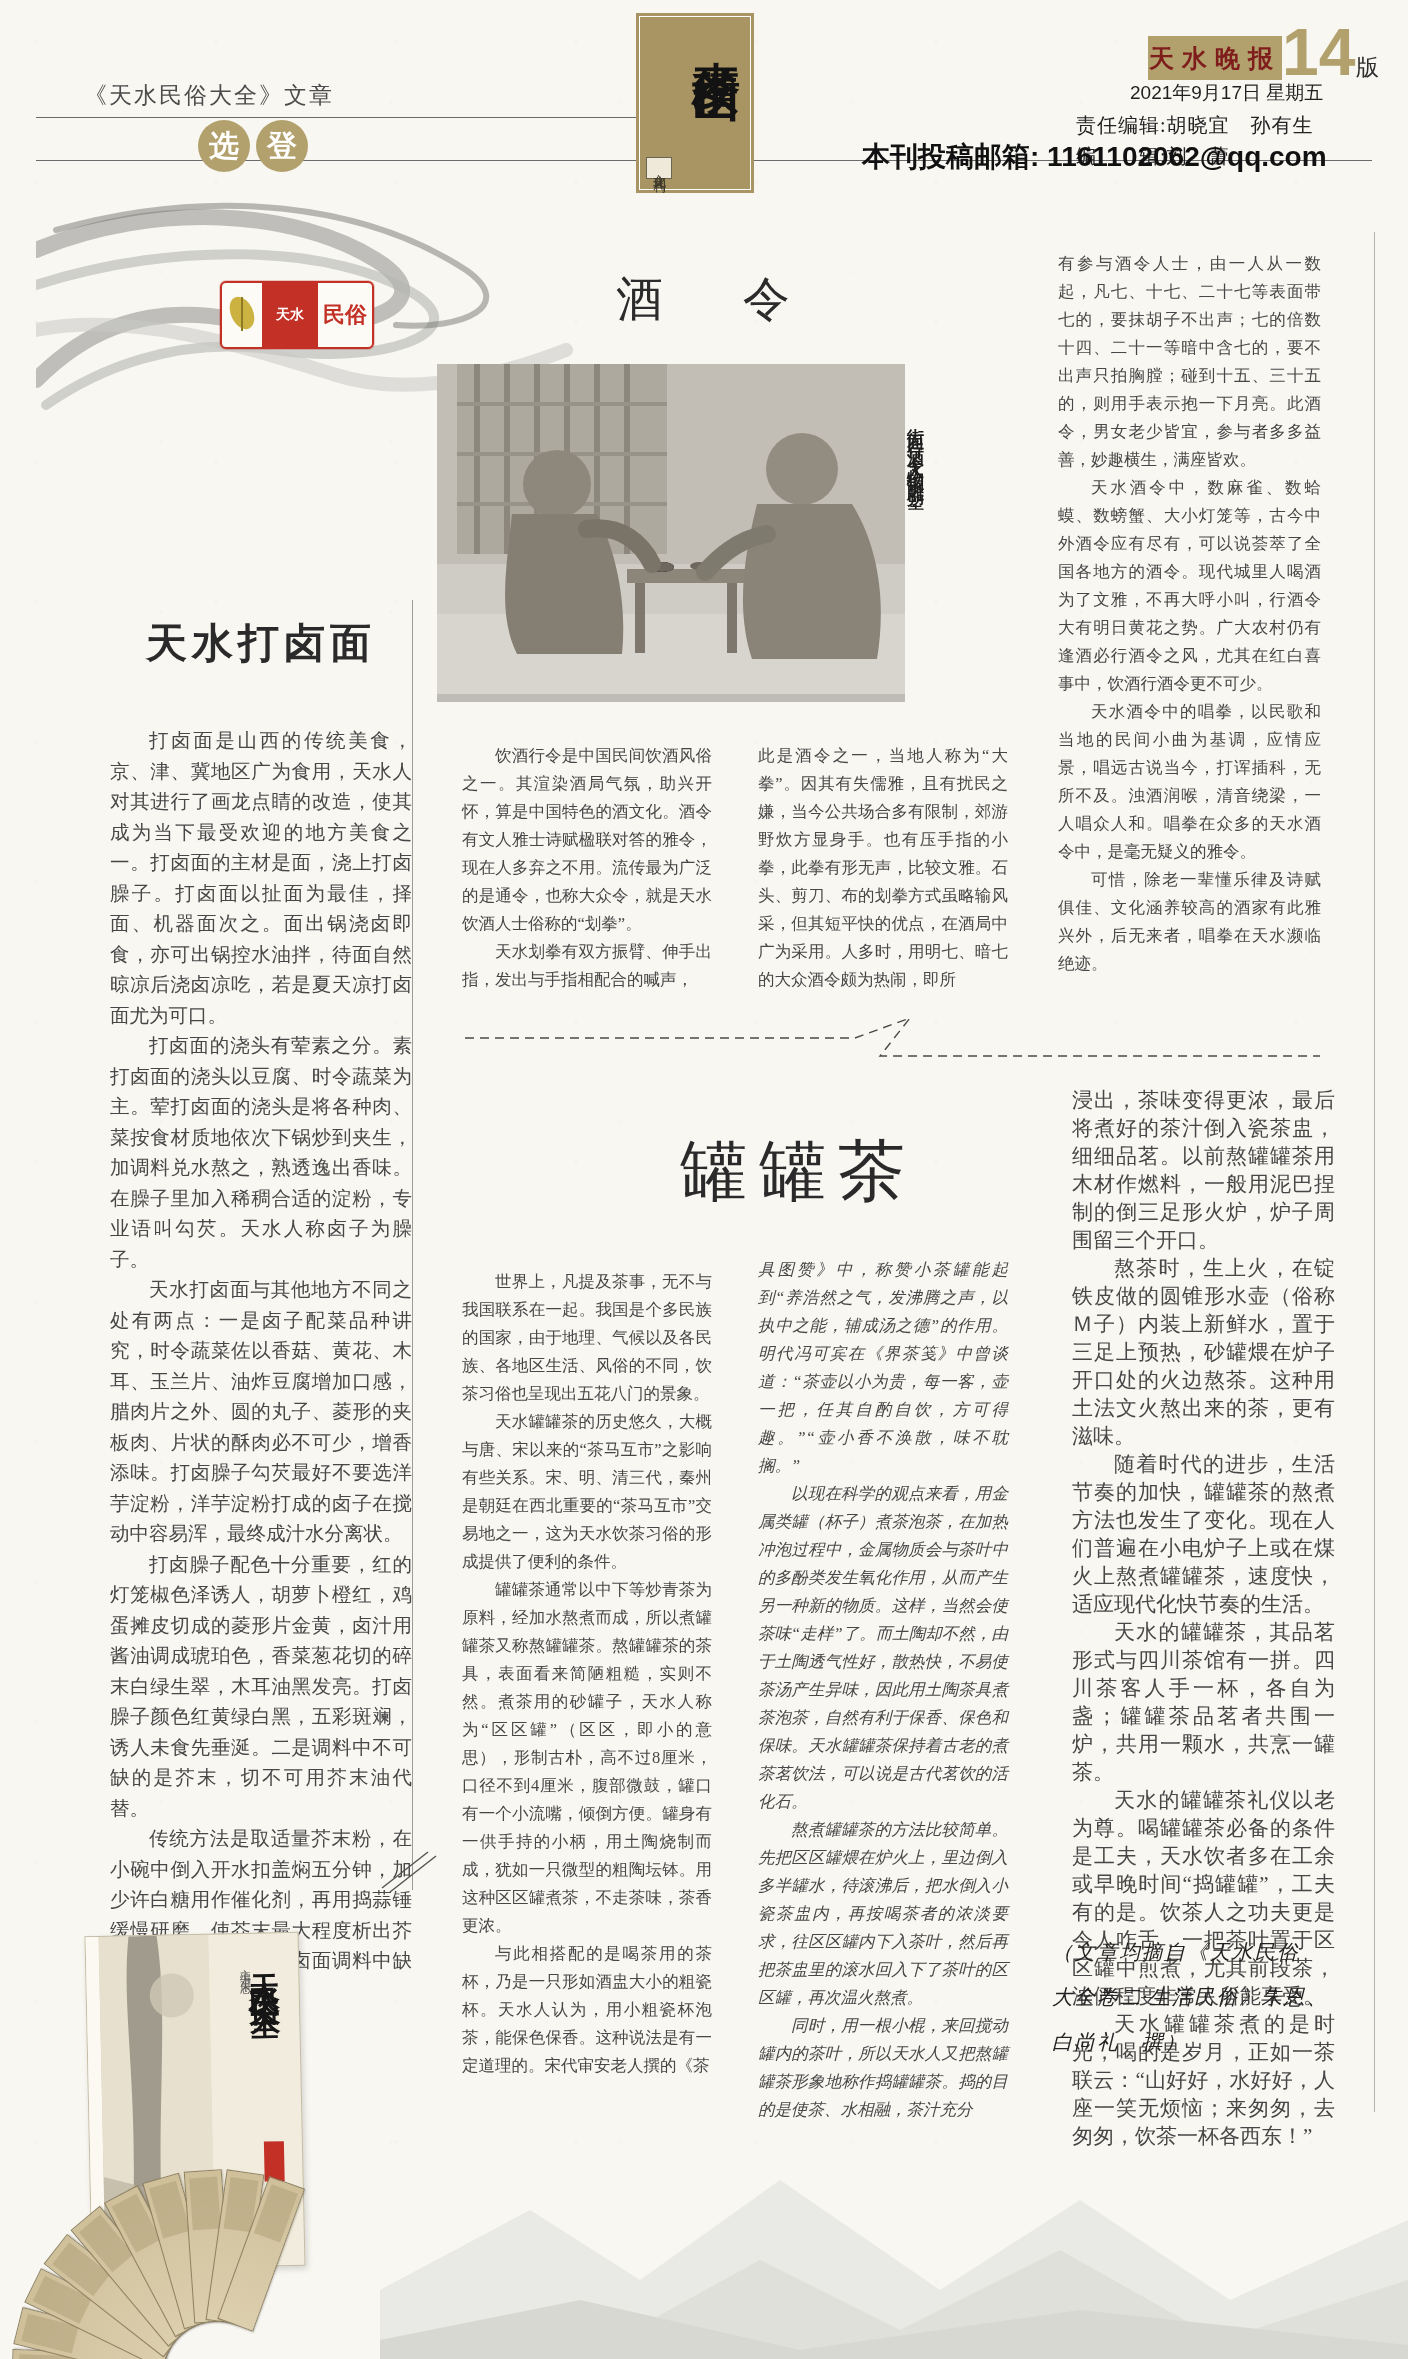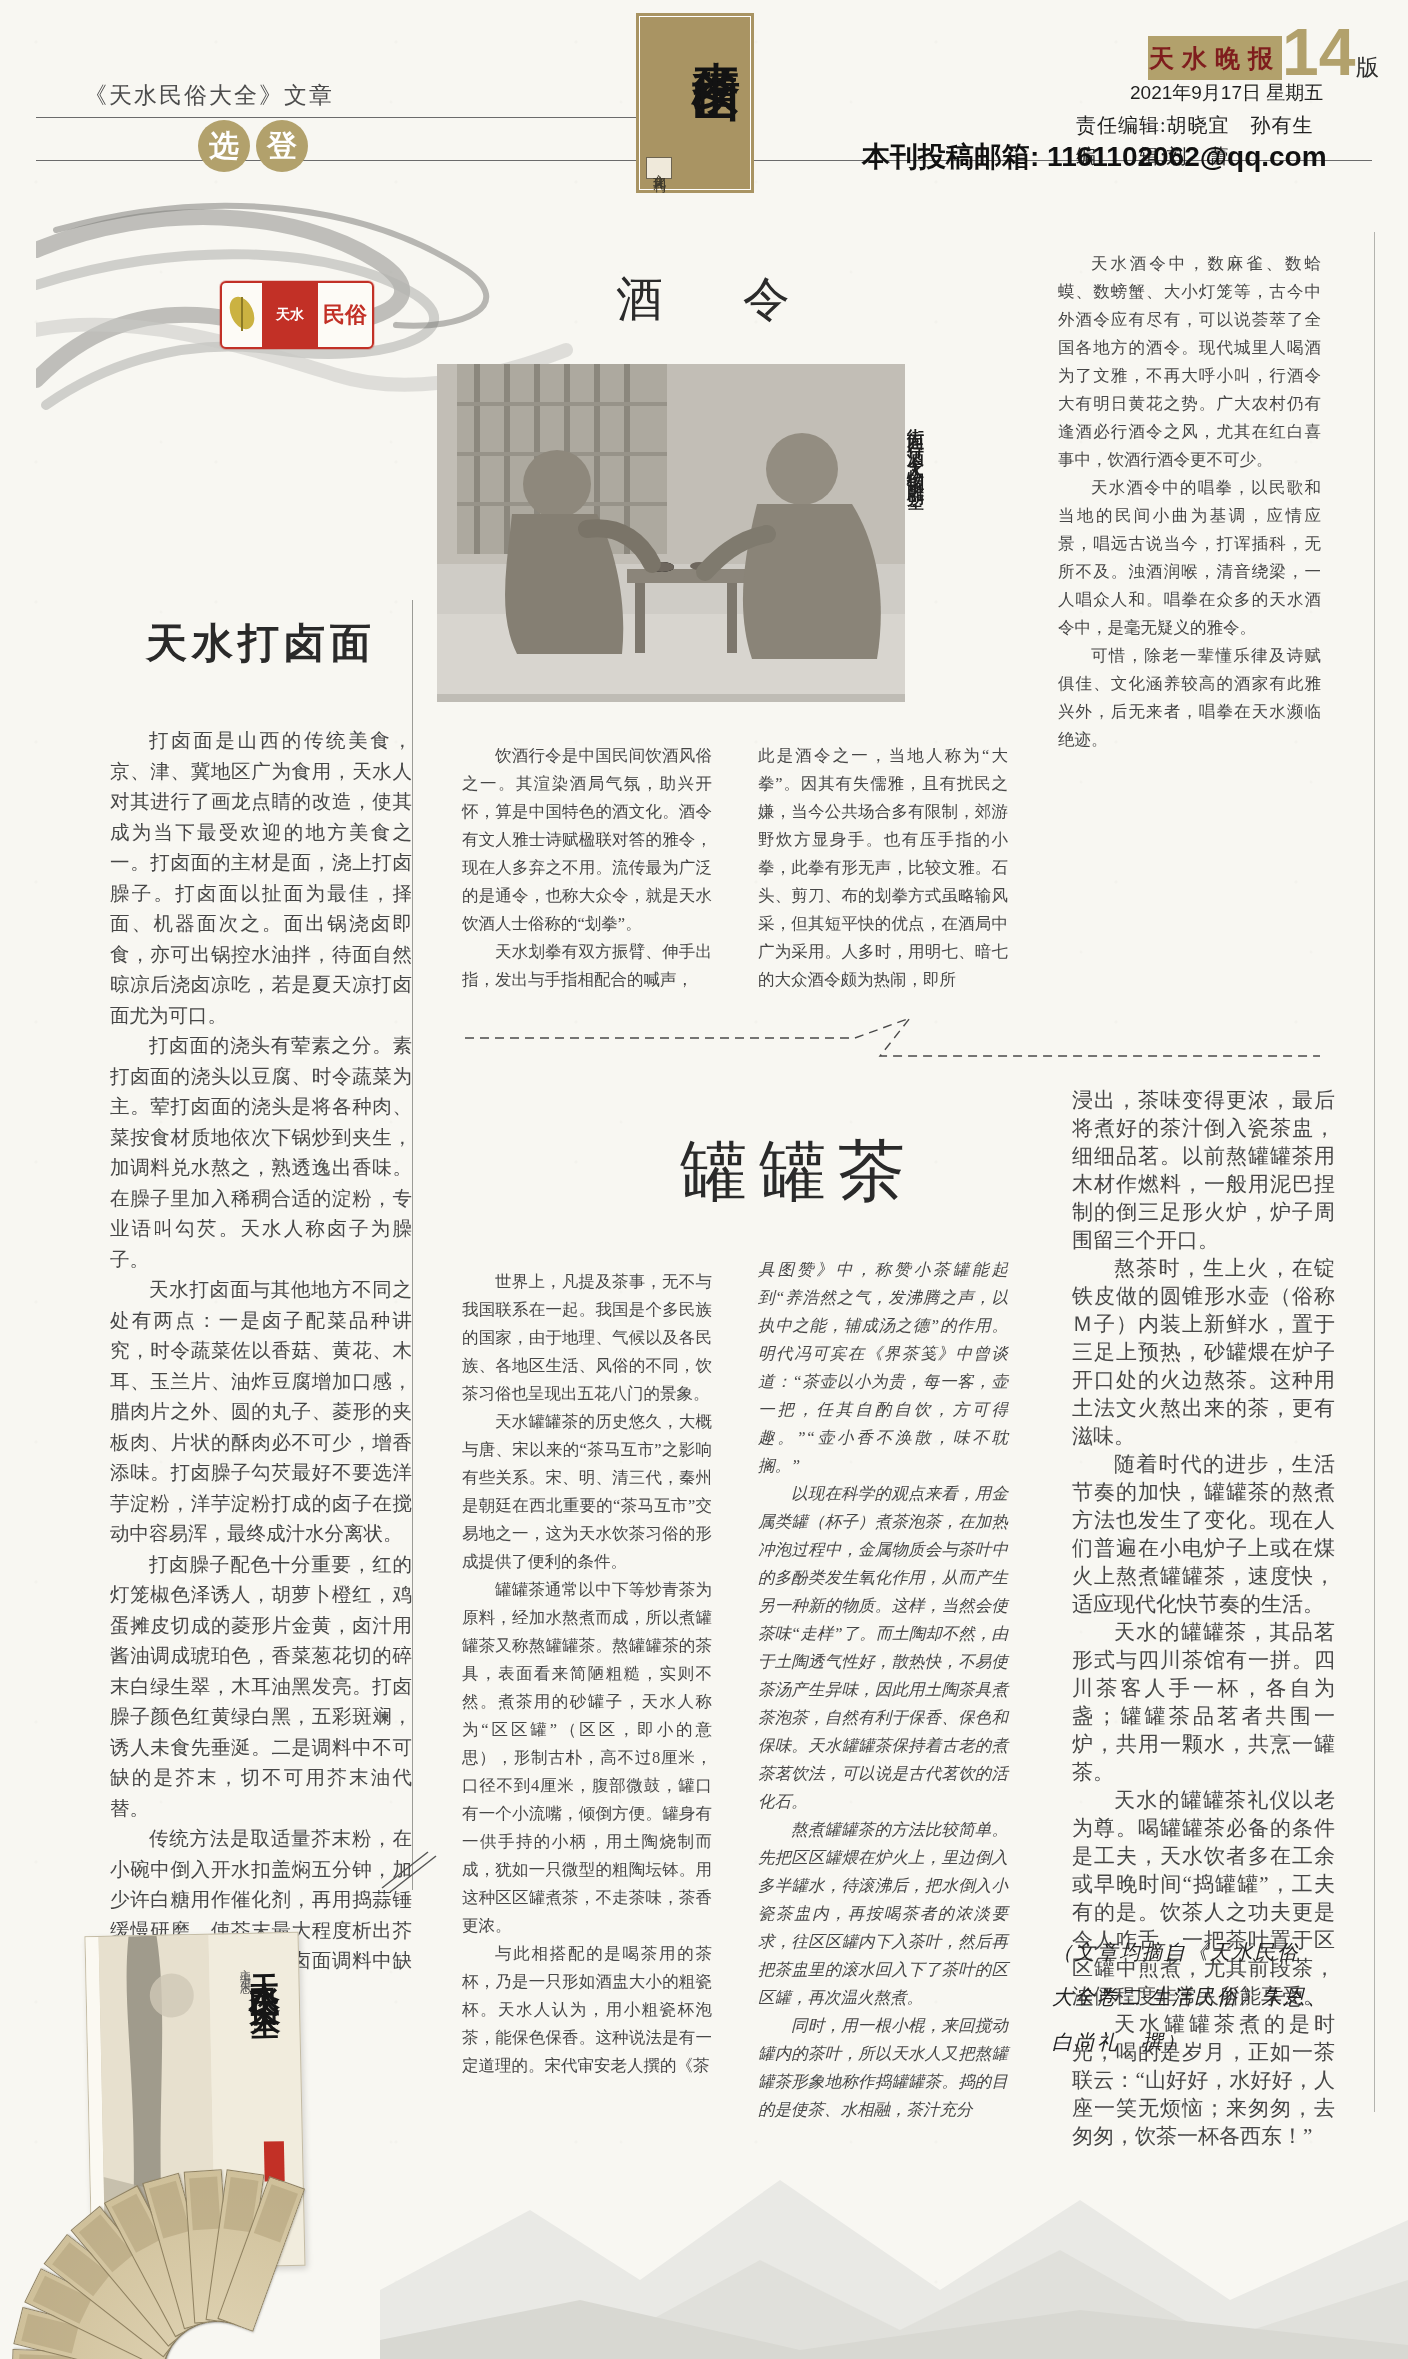--- a/index.html
+++ b/index.html
@@ -173,20 +173,21 @@
   <div class="abs caption">街面行酒令人物铜雕塑</div>
 
   <div class="col midA">
     <p>饮酒行令是中国民间饮酒风俗之一。其渲染酒局气氛，助兴开怀，算是中国特色的酒文化。酒令有文人雅士诗赋楹联对答的雅令，现在人多弃之不用。流传最为广泛的是通令，也称大众令，就是天水饮酒人士俗称的“划拳”。</p>
     <p>天水划拳有双方振臂、伸手出指，发出与手指相配合的喊声，</p>
   </div>
   <div class="col midB">
     <p class="cont">此是酒令之一，当地人称为“大拳”。因其有失儒雅，且有扰民之嫌，当今公共场合多有限制，郊游野炊方显身手。也有压手指的小拳，此拳有形无声，比较文雅。石头、剪刀、布的划拳方式虽略输风采，但其短平快的优点，在酒局中广为采用。人多时，用明七、暗七的大众酒令颇为热闹，即所</p>
   </div>
   <div class="col rightU">
+    <p class="cont">有参与酒令人士，由一人从一数起，凡七、十七、二十七等表面带七的，要抹胡子不出声；七的倍数十四、二十一等暗中含七的，要不出声只拍胸膛；碰到十五、三十五的，则用手表示抱一下月亮。此酒令，男女老少皆宜，参与者多多益善，妙趣横生，满座皆欢。</p>
     <p>天水酒令中，数麻雀、数蛤蟆、数螃蟹、大小灯笼等，古今中外酒令应有尽有，可以说荟萃了全国各地方的酒令。现代城里人喝酒为了文雅，不再大呼小叫，行酒令大有明日黄花之势。广大农村仍有逢酒必行酒令之风，尤其在红白喜事中，饮酒行酒令更不可少。</p>
     <p>天水酒令中的唱拳，以民歌和当地的民间小曲为基调，应情应景，唱远古说当今，打诨插科，无所不及。浊酒润喉，清音绕梁，一人唱众人和。唱拳在众多的天水酒令中，是毫无疑义的雅令。</p>
     <p>可惜，除老一辈懂乐律及诗赋俱佳、文化涵养较高的酒家有此雅兴外，后无来者，唱拳在天水濒临绝迹。</p>
   </div>
 
   <svg class="abs" style="left:455px;top:1000px;" width="880" height="70" viewBox="0 0 880 70">
     <path d="M10,38 H400 L455,18 L425,56 H865" fill="none" stroke="#4a4a4a" stroke-width="1.4" stroke-dasharray="9 6"></path>
   </svg>
 
   <div class="abs title-laludian">天水打卤面</div>

